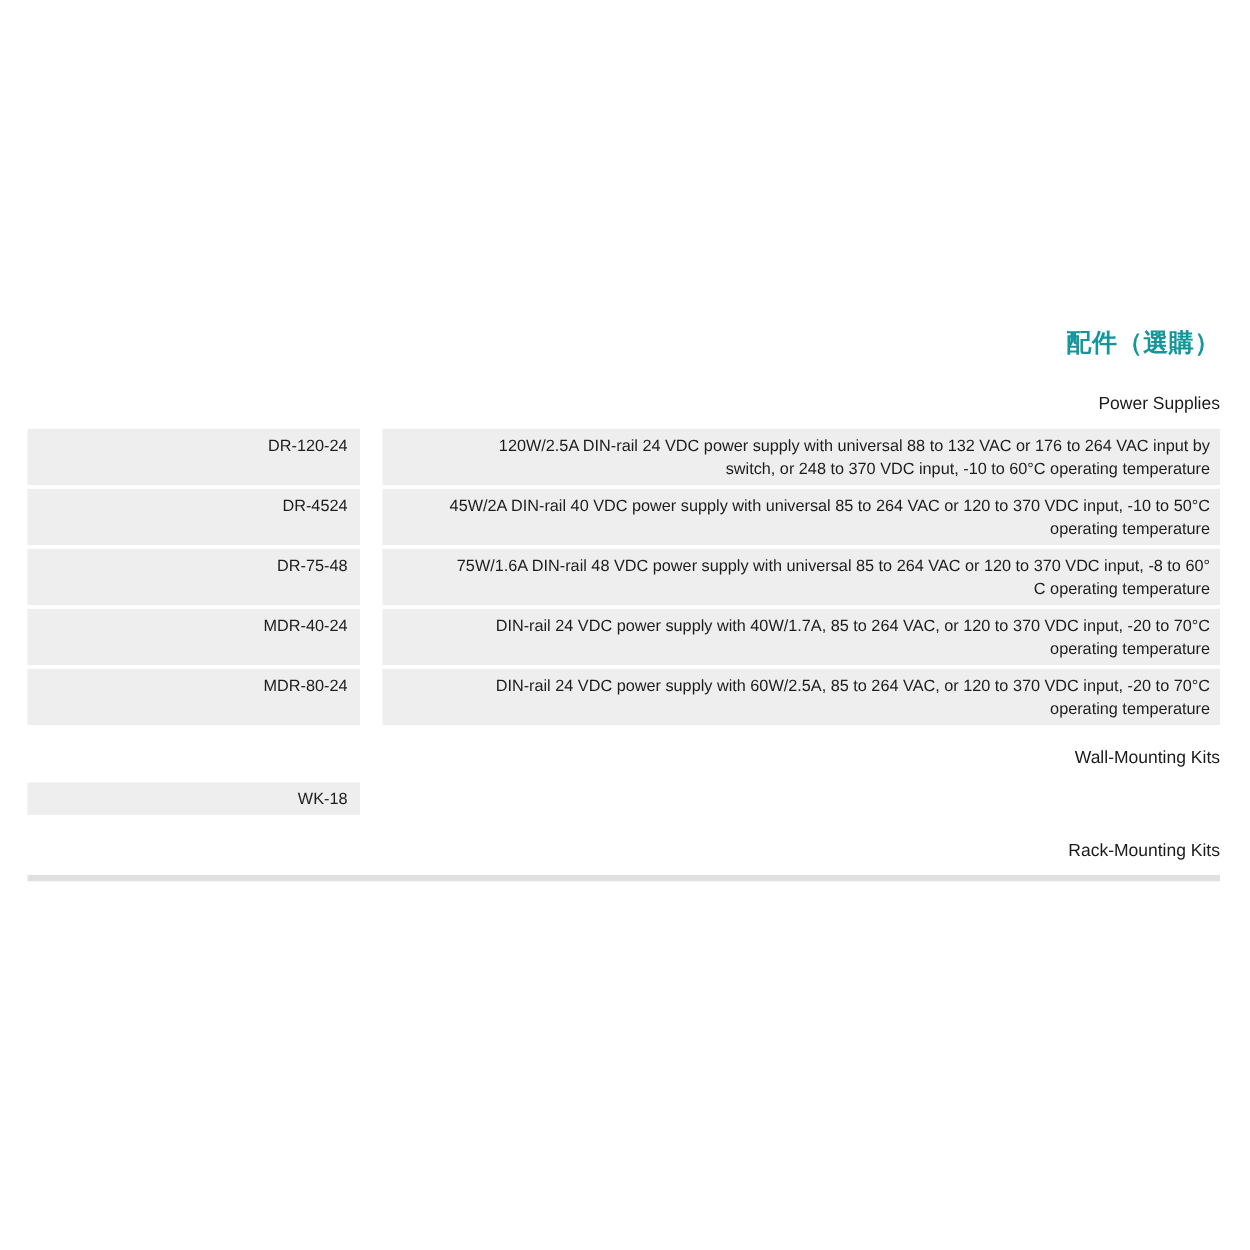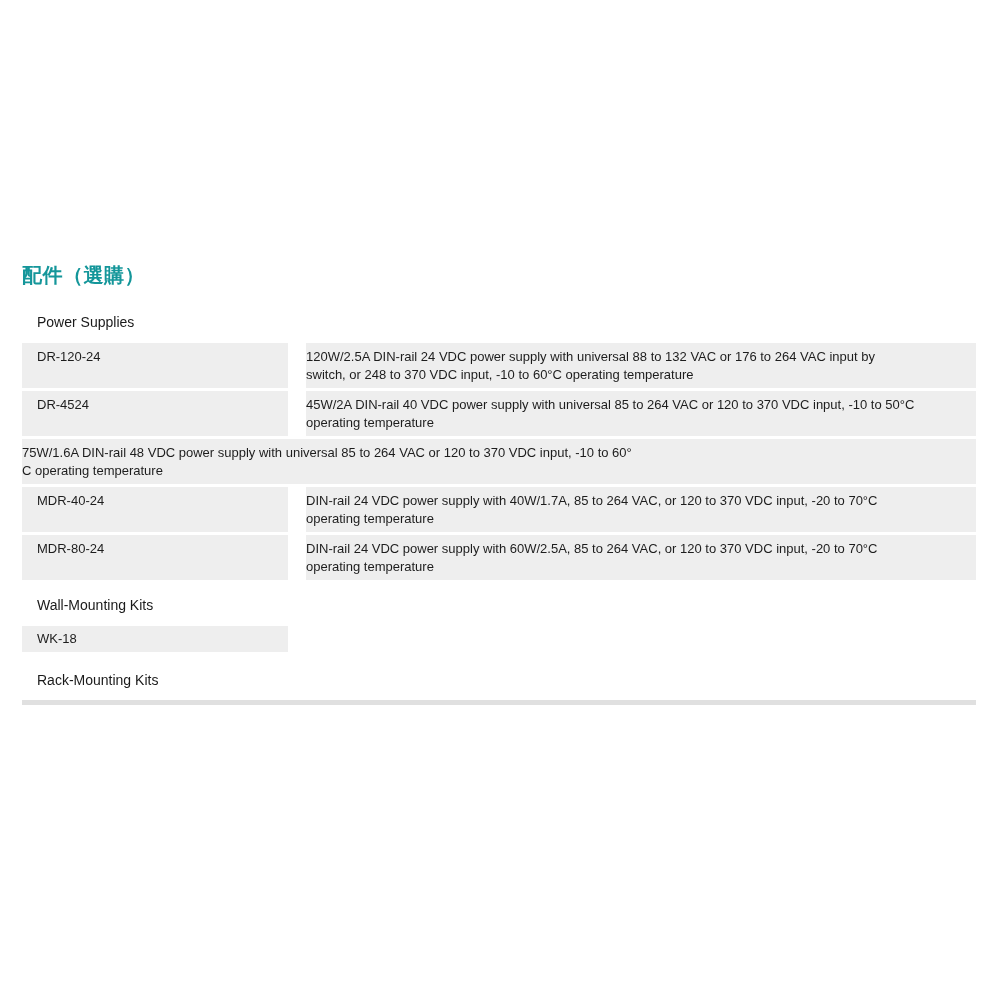--- a/index.html
+++ b/index.html
@@ -1,15 +1,15 @@
 <!DOCTYPE html>
 <html><head>
 <meta charset="utf-8">
 <style>
-  * { margin: 0; padding: 0; box-sizing: border-box; }
+  * { margin: 0; padding: 0; box-sizing: border-box; text-align: right; }
   html, body {
     width: 1000px;
     height: 1000px;
     background: #ffffff;
     font-family: "Liberation Sans", "DejaVu Sans", sans-serif;
     color: #1d1d1d;
   }
   .page {
     position: relative;
     width: 1000px;
@@ -88,21 +88,22 @@
         <div class="cell model-cell">DR-120-24</div>
         <div class="cell desc-cell">120W/2.5A DIN-rail 24 VDC power supply with universal 88 to 132 VAC or 176 to 264 VAC input by
 switch, or 248 to 370 VDC input, -10 to 60°C operating temperature</div>
       </div>
       <div class="acc-row">
         <div class="cell model-cell">DR-4524</div>
         <div class="cell desc-cell">45W/2A DIN-rail 40 VDC power supply with universal 85 to 264 VAC or 120 to 370 VDC input, -10 to 50°C
 operating temperature</div>
       </div>
       <div class="acc-row">
-        <div class="cell desc-cell">75W/1.6A DIN-rail 48 VDC power supply with universal 85 to 264 VAC or 120 to 370 VDC input, -10 to 60°
+        <div class="cell model-cell">DR-75-48</div>
+        <div class="cell desc-cell">75W/1.6A DIN-rail 48 VDC power supply with universal 85 to 264 VAC or 120 to 370 VDC input, -8 to 60°
 C operating temperature</div>
       </div>
       <div class="acc-row">
         <div class="cell model-cell">MDR-40-24</div>
         <div class="cell desc-cell">DIN-rail 24 VDC power supply with 40W/1.7A, 85 to 264 VAC, or 120 to 370 VDC input, -20 to 70°C
 operating temperature</div>
       </div>
       <div class="acc-row">
         <div class="cell model-cell">MDR-80-24</div>
         <div class="cell desc-cell">DIN-rail 24 VDC power supply with 60W/2.5A, 85 to 264 VAC, or 120 to 370 VDC input, -20 to 70°C

